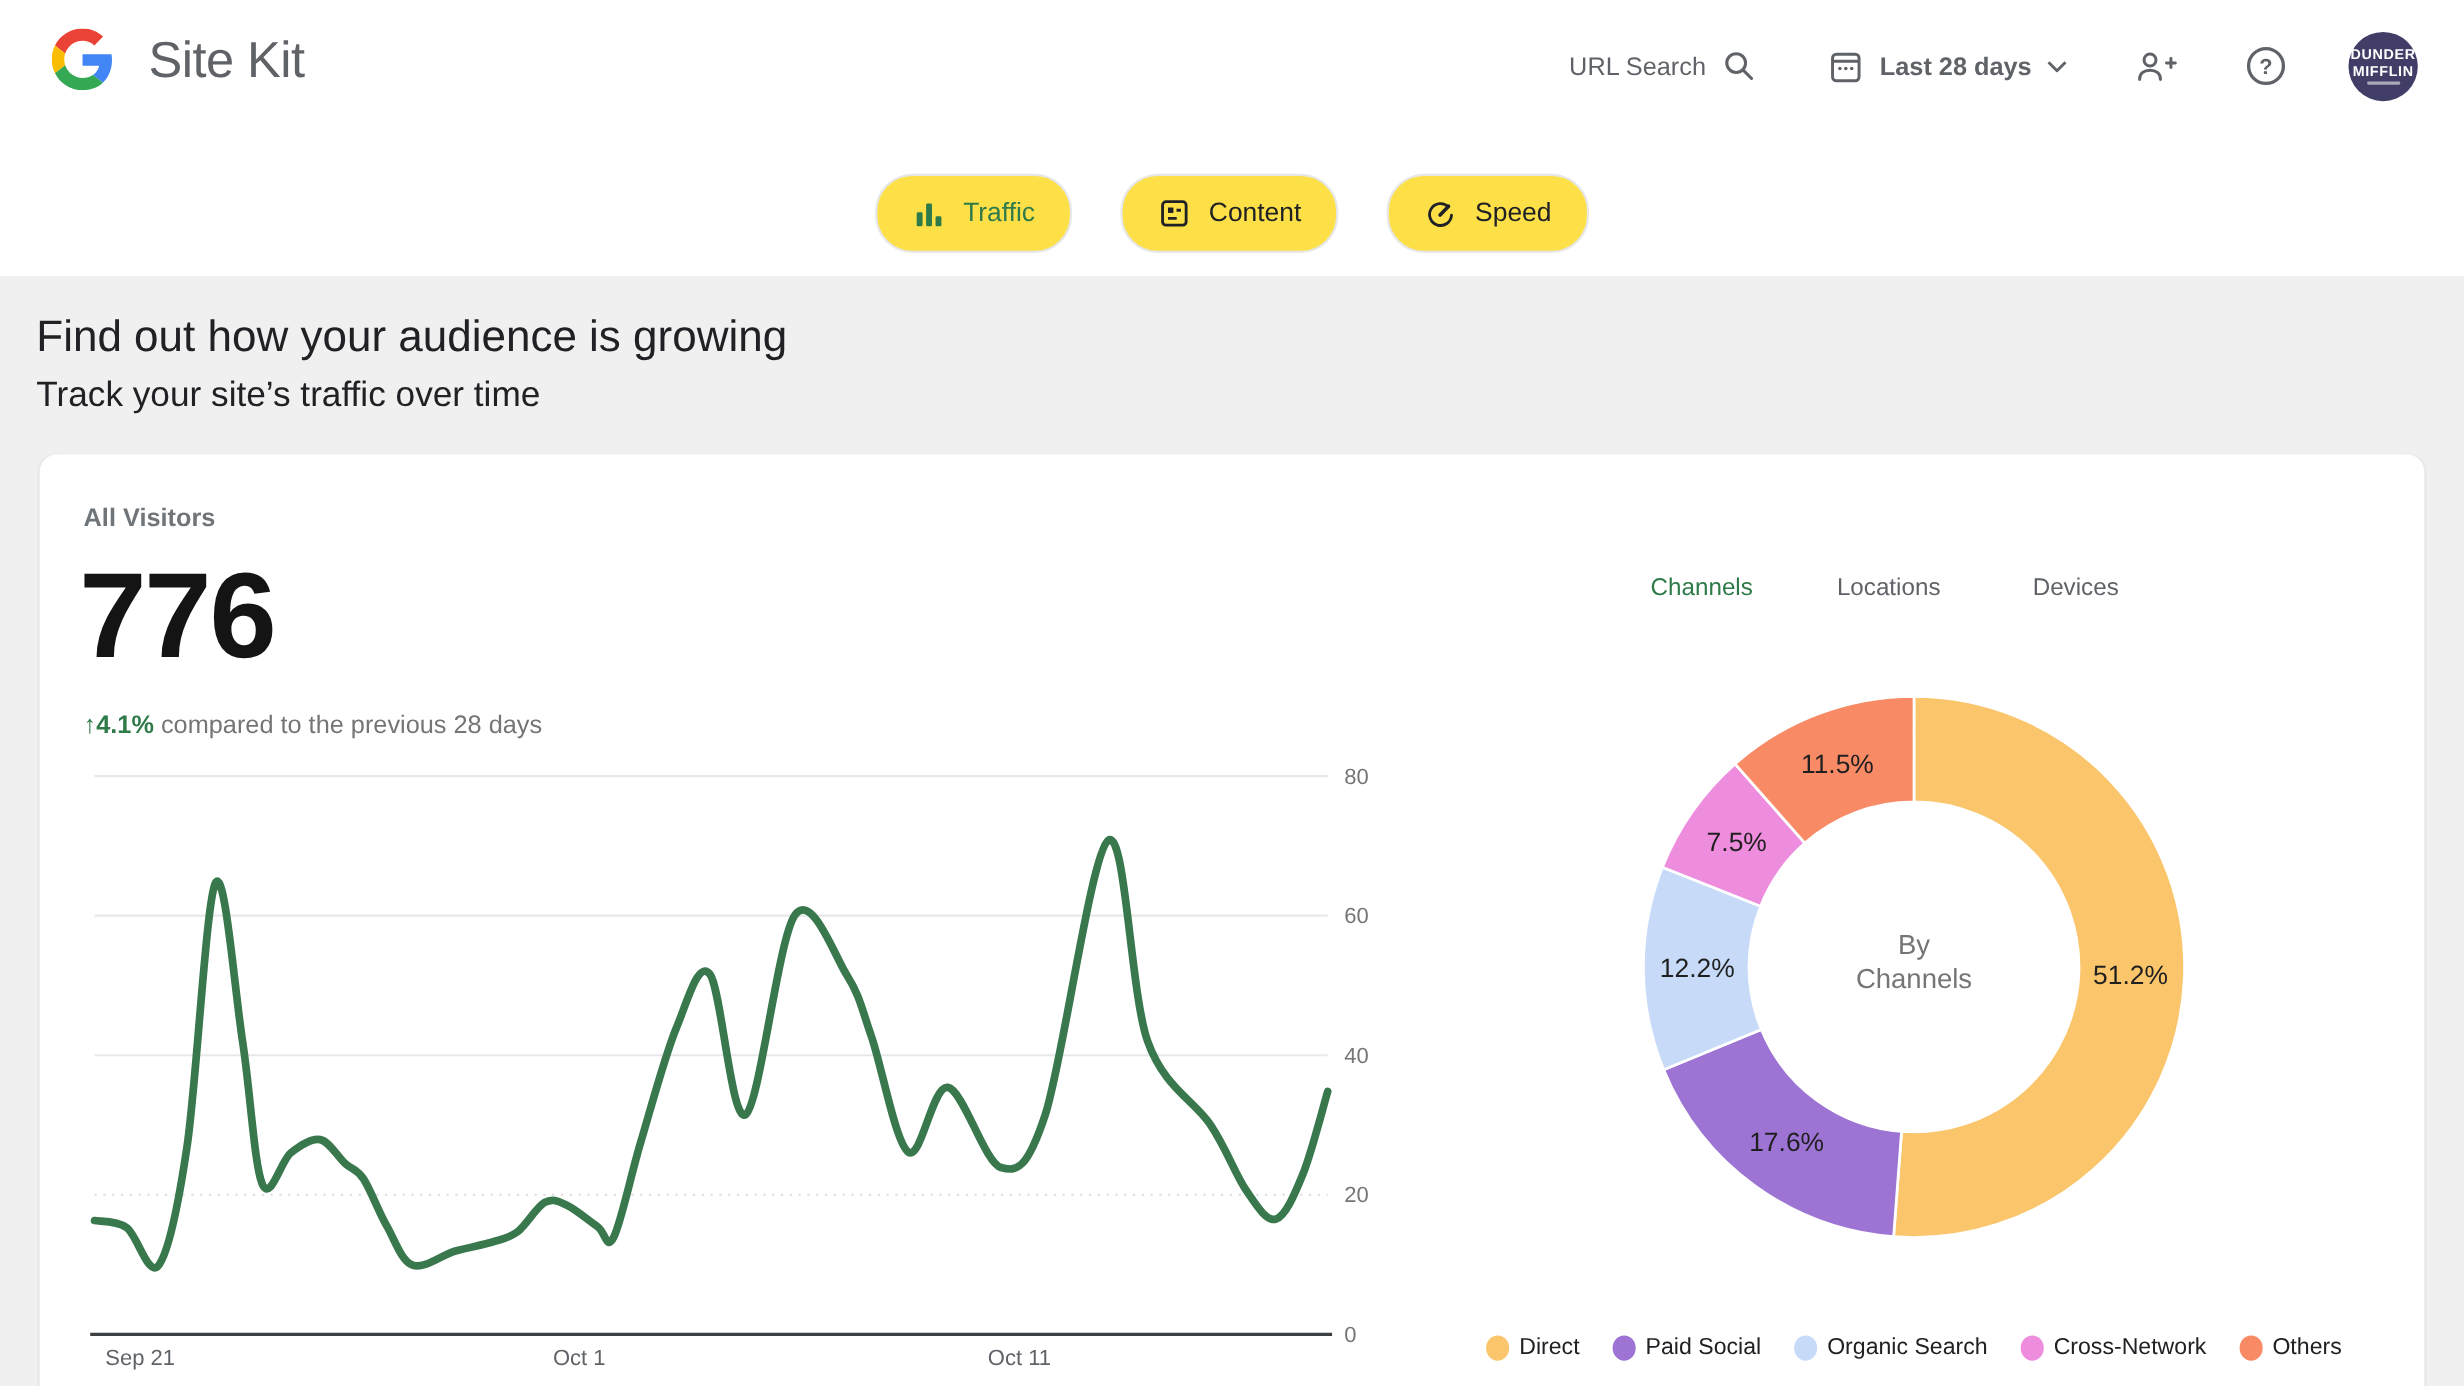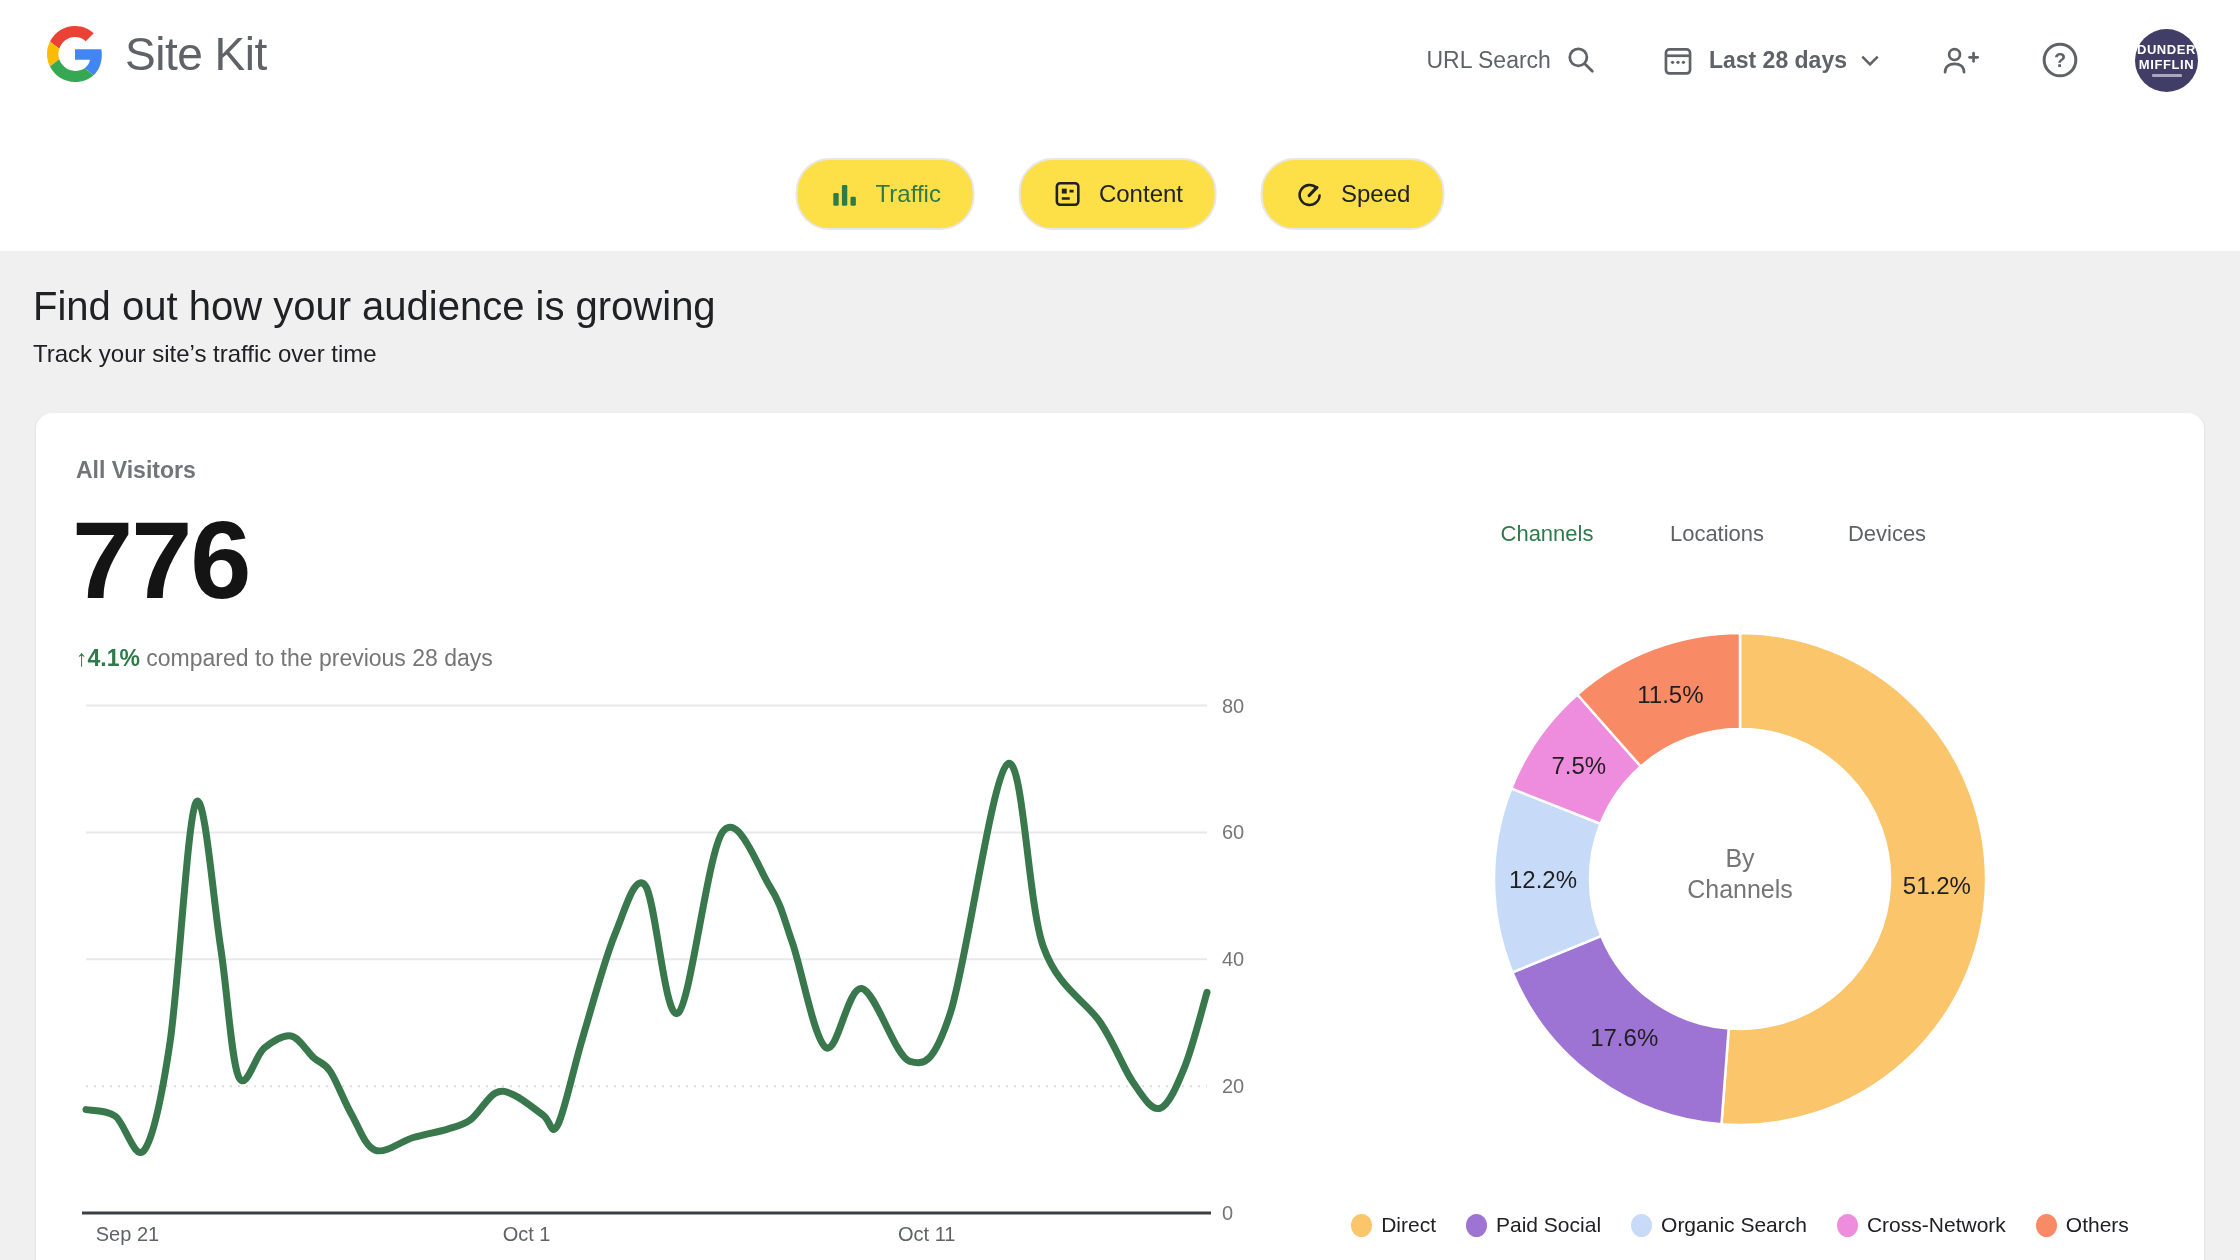--- a/index.html
+++ b/index.html
@@ -3,21 +3,21 @@
 <meta charset="utf-8">
 <style>
   html,body{margin:0;padding:0;}
   body{
     width:2240px;height:1260px;position:relative;overflow:hidden;
     background:#fff;font-family:"Liberation Sans","DejaVu Sans",sans-serif;
     -webkit-font-smoothing:antialiased;
   }
   
   .header{position:absolute;left:0;top:0;width:2240px;height:251px;background:#fff;}
-  .brand{position:absolute;left:47px;top:26px;display:flex;align-items:center;gap:22px;}
+  .brand{position:absolute;left:47px;top:26px;display:flex;align-items:center;gap:32px;}
   .brand svg{width:56px;height:56px;display:block;}
   .brand-title{font-size:46px;color:#5f6368;letter-spacing:-0.5px;}
   .header-right{position:absolute;right:42px;top:28px;height:64px;display:flex;align-items:center;}
   .url-search{display:flex;align-items:center;gap:14px;cursor:pointer;}
   .url-search-label{font-size:23px;color:#5f6368;}
   .date-range{display:flex;align-items:center;gap:14px;margin-left:64px;cursor:pointer;font-weight:bold;}
   .date-range-label{font-size:23px;color:#5f6368;}
   .hicon{display:flex;align-items:center;justify-content:center;}
   .icon-btn{margin-left:62px;cursor:pointer;display:flex;align-items:center;justify-content:center;}
   .avatar{margin-left:56px;width:63px;height:63px;border-radius:50%;background:#403e66;
@@ -27,21 +27,21 @@
   .avatar .sub{margin-top:3px;width:30px;height:3px;background:rgba(255,255,255,.55);border-radius:1px;}
   
   .pill-row{position:absolute;left:50%;top:158px;transform:translateX(-50%);display:flex;gap:44px;}
   .pill{height:68px;border:2px solid #e7e7e7;border-radius:34px;background:#fde047;display:flex;
     align-items:center;gap:16px;padding:0 32px;font-size:24px;color:#202124;cursor:pointer;white-space:nowrap;}
   .pill.active{color:#2f7a49;}
   .pill svg{display:block;}
   
   .section{position:absolute;left:0;top:251px;width:2240px;height:1009px;background:#f0f0f0;}
   .hero-title{position:absolute;left:33px;top:284px;font-size:40px;font-weight:500;color:#202124;margin:0;text-align:center;}
-  .hero-sub{position:absolute;left:33px;top:340px;font-size:24px;color:#202124;}
+  .hero-sub{position:absolute;left:33px;top:340px;font-size:32px;color:#202124;}
   
   .card{position:absolute;left:36px;top:413px;width:2168px;height:1080px;background:#fff;
     border-radius:16px;box-shadow:0 1px 3px rgba(60,64,67,.12);}
   .metric-label{position:absolute;left:40px;top:44px;font-size:23px;font-weight:700;color:#70757a;}
   .metric-value{position:absolute;left:36px;top:92px;font-size:110px;font-weight:700;color:#141414;letter-spacing:-2px;line-height:1;}
   .delta-row{position:absolute;left:40px;top:232px;font-size:23px;color:#757575;}
   .delta-row .up{color:#2f7a49;font-weight:700;}
   .linechart{position:absolute;left:0;top:270px;}
   
   .bd-tabs{position:absolute;left:1426px;top:108px;display:flex;}

